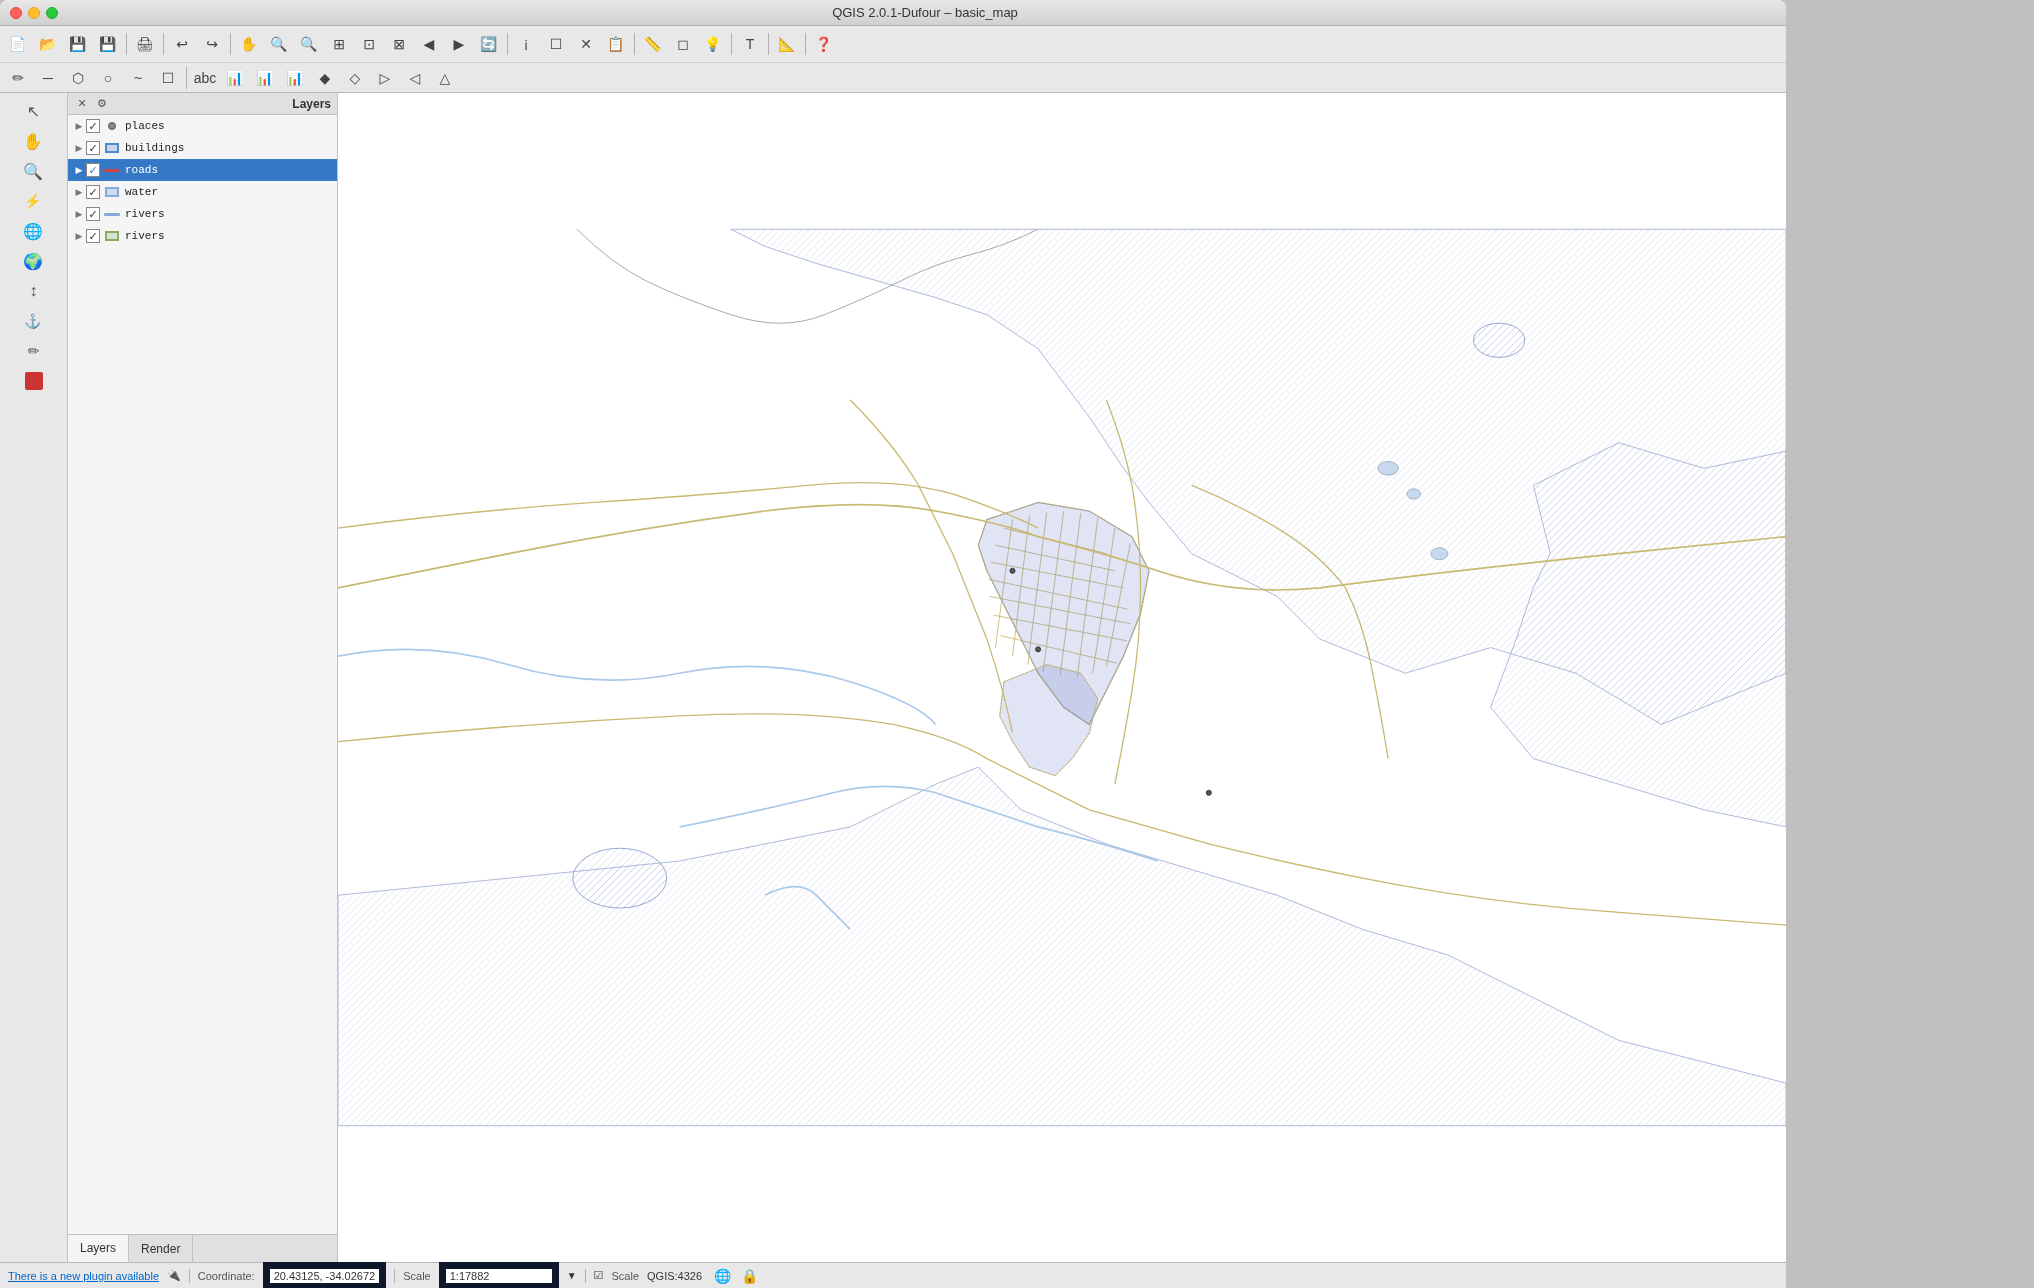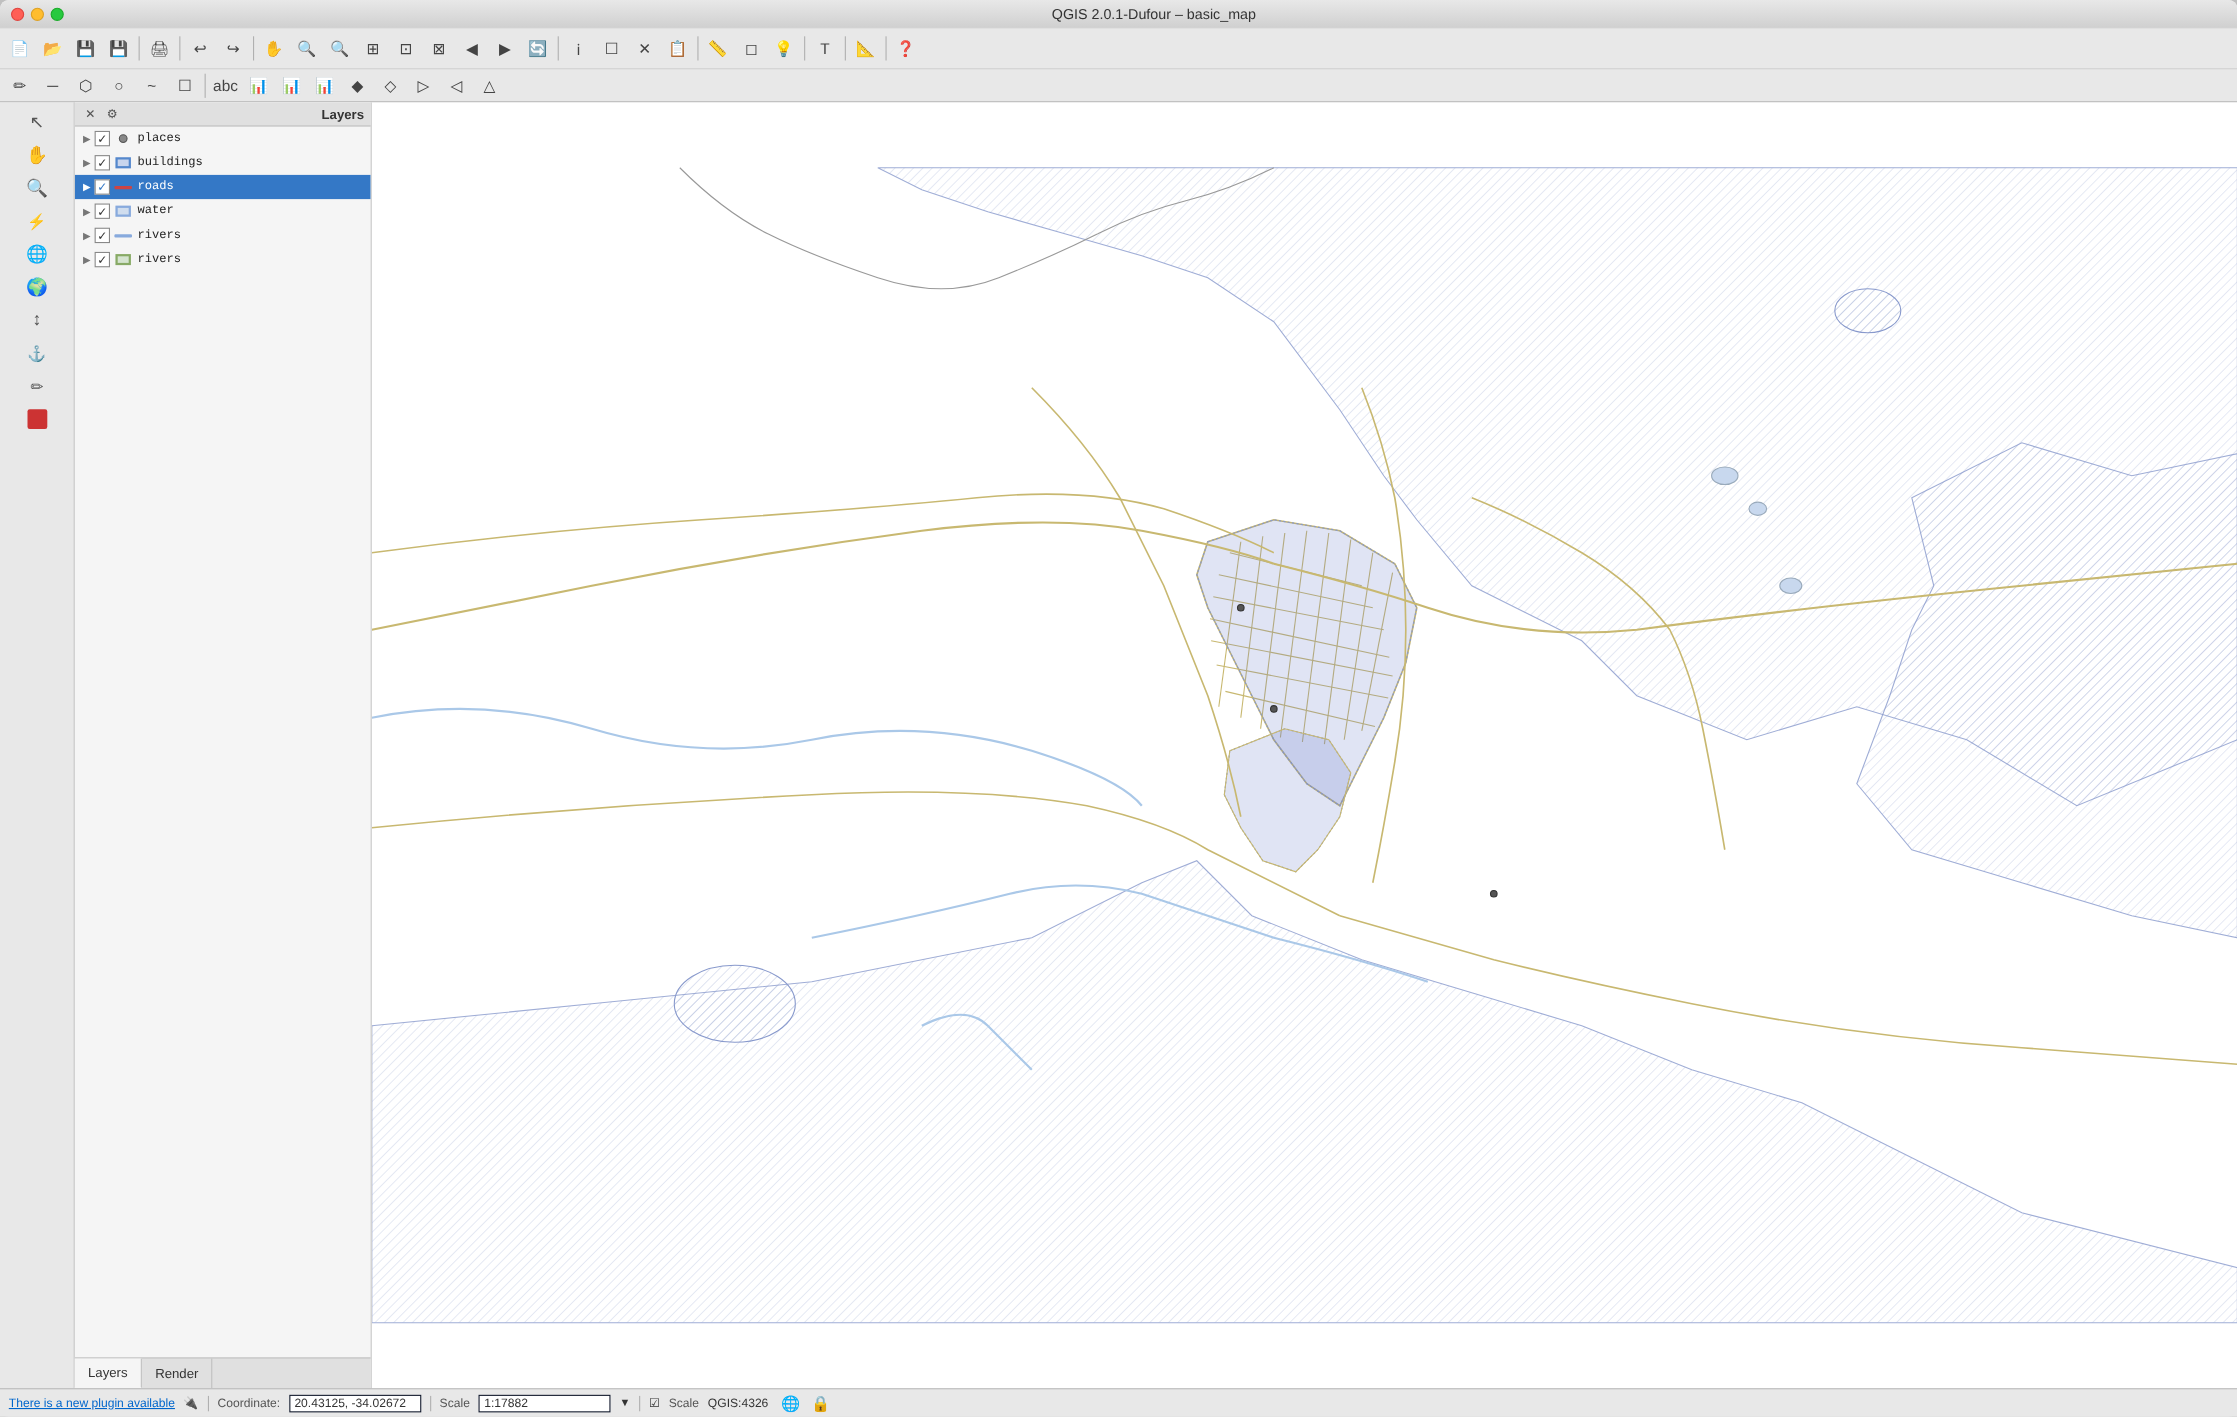--- a/index.html
+++ b/index.html
@@ -7,21 +7,21 @@
       width: 2034px;
       height: 1288px;
       background: #c0c0c0;
       font-family: -apple-system, 'Helvetica Neue', Arial, sans-serif;
       font-size: 12px;
       overflow: hidden;
     }
 
     
     .window {
-      width: 2034px;
+      width: 1786px;
       height: 1288px;
       background: #ececec;
       border-radius: 8px;
       display: flex;
       flex-direction: column;
     }
 
     
     .titlebar {
       height: 26px;
@@ -282,21 +282,21 @@
       cursor: pointer;
     }
     .status-separator {
       width: 1px;
       height: 14px;
       background: #b0b0b0;
     }
     .status-coord-label { color: #555; }
     .status-coord-value {
       background: white;
-      border: 1px solid #0f172a;
+      border: 7px solid #0f172a;
       padding: 1px 4px;
       min-width: 120px;
     }
     .status-scale-label { color: #555; }
     .status-epsg { color: #333; }
 
     
     .check { color: #333; font-size: 11px; }
     .check-blue { color: #3478c6; font-size: 11px; }
   </style>

